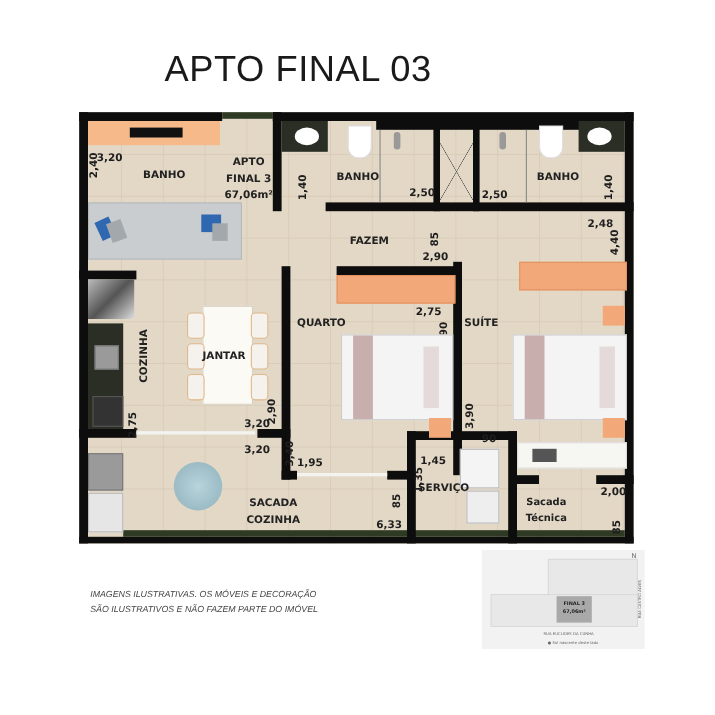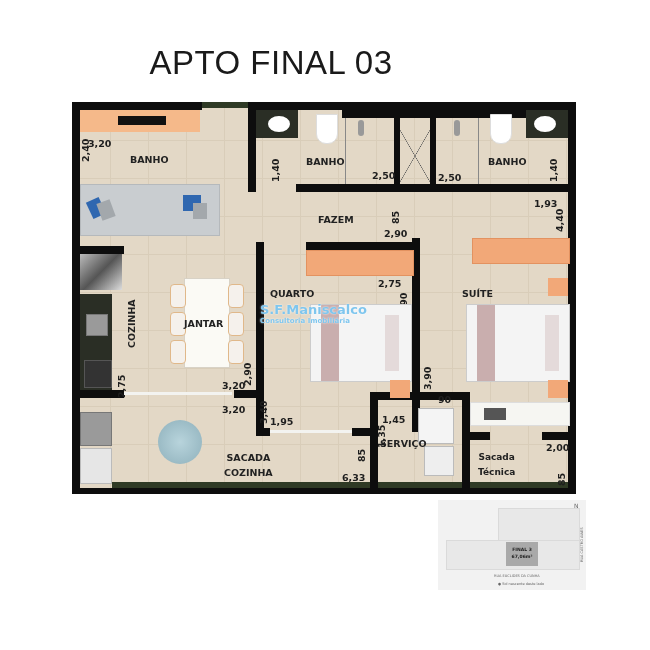--- a/index.html
+++ b/index.html
@@ -70,20 +70,25 @@
 
   <div class="furn tv" style="left:8px;top:8px;width:120px;height:22px;"></div>
   <div class="furn" style="left:46px;top:14px;width:48px;height:9px;background:#111;"></div>
   <div class="furn sofa" style="left:8px;top:82px;width:138px;height:50px;">
     <div class="pillow-b" style="left:8px;top:14px;width:14px;height:18px;transform:rotate(-25deg);"></div>
     <div class="pillow-g" style="left:18px;top:16px;width:14px;height:18px;transform:rotate(-20deg);"></div>
     <div class="pillow-b" style="left:102px;top:10px;width:18px;height:16px;"></div>
     <div class="pillow-g" style="left:112px;top:18px;width:14px;height:16px;"></div>
   </div>
   <div class="lbl" style="left:58px;top:52px;">BANHO</div>
+  <div class="lbl" style="left:132px;top:38px;text-align:center;font-size:9.5px;line-height:15px;">
+    <div>APTO</div>
+    <div>FINAL 3</div>
+    <div>67,06m²</div>
+  </div>
   <div class="dim" style="left:16px;top:36px;">3,20</div>
   <div class="dim vert" style="left:8px;top:60px;">2,40</div>
 
   <div class="furn counter" style="left:184px;top:8px;width:42px;height:28px;"></div>
   <div class="furn" style="left:196px;top:14px;width:22px;height:16px;background:#fff;border-radius:50%;"></div>
   <div class="furn" style="left:244px;top:12px;width:20px;height:28px;background:#fff;border-radius:0 0 10px 10px;border:1px solid #ddd;"></div>
   <div class="furn" style="left:286px;top:18px;width:6px;height:16px;background:#999;border-radius:3px;"></div>
   <div class="furn" style="left:273px;top:16px;width:1px;height:66px;background:#888;"></div>
   <div class="lbl" style="left:234px;top:54px;">BANHO</div>
   <div class="dim vert" style="left:198px;top:80px;">1,40</div>
@@ -96,21 +101,21 @@
   <div class="furn" style="left:418px;top:12px;width:20px;height:28px;background:#fff;border-radius:0 0 10px 10px;border:1px solid #ddd;"></div>
   <div class="furn" style="left:382px;top:18px;width:6px;height:16px;background:#999;border-radius:3px;"></div>
   <div class="furn" style="left:406px;top:16px;width:1px;height:66px;background:#888;"></div>
   <div class="lbl" style="left:416px;top:54px;">BANHO</div>
   <div class="dim" style="left:366px;top:70px;">2,50</div>
   <div class="dim vert" style="left:476px;top:80px;">1,40</div>
 
   <div class="lbl" style="left:246px;top:112px;">FAZEM</div>
   <div class="dim vert" style="left:318px;top:122px;">85</div>
   <div class="dim" style="left:312px;top:126px;">2,90</div>
-  <div class="dim" style="left:462px;top:96px;">1,93</div>
+  <div class="dim" style="left:462px;top:96px;">2,48</div>
   <div class="dim vert" style="left:482px;top:130px;">4,40</div>
 
   <div class="furn" style="left:8px;top:152px;width:42px;height:36px;background:linear-gradient(135deg,#bbb,#555 50%,#ddd);"></div>
   <div class="furn counter" style="left:8px;top:192px;width:32px;height:96px;"></div>
   <div class="furn sink" style="left:14px;top:212px;width:20px;height:20px;"></div>
   <div class="furn" style="left:12px;top:258px;width:26px;height:26px;background:#333;border:1px solid #555;"></div>
   <div class="lbl vert" style="left:54px;top:246px;">COZINHA</div>
   <div class="dim vert" style="left:44px;top:296px;">2,75</div>
 
   <div class="furn table" style="left:112px;top:176px;width:44px;height:88px;"></div>
@@ -129,21 +134,21 @@
   <div class="dim" style="left:306px;top:176px;">2,75</div>
   <div class="dim vert" style="left:326px;top:214px;">2,90</div>
   <div class="furn bed" style="left:238px;top:202px;width:100px;height:76px;">
     <div class="blanket" style="left:10px;top:0;width:18px;height:76px;"></div>
     <div class="blanket" style="left:74px;top:10px;width:14px;height:56px;background:#e4dada;"></div>
   </div>
   <div class="furn night" style="left:318px;top:278px;width:20px;height:18px;"></div>
   <div class="dim vert" style="left:186px;top:322px;">3,40</div>
 
   <div class="furn wardrobe" style="left:400px;top:136px;width:96px;height:24px;"></div>
-  <div class="lbl" style="left:350px;top:186px;margin-left:40px;">SUÍTE</div>
+  <div class="lbl" style="left:350px;top:186px;">SUÍTE</div>
   <div class="furn night" style="left:476px;top:176px;width:20px;height:18px;"></div>
   <div class="furn bed" style="left:394px;top:202px;width:102px;height:76px;">
     <div class="blanket" style="left:10px;top:0;width:18px;height:76px;"></div>
     <div class="blanket" style="left:78px;top:10px;width:14px;height:56px;background:#e4dada;"></div>
   </div>
   <div class="furn night" style="left:476px;top:278px;width:20px;height:18px;"></div>
   <div class="dim vert" style="left:350px;top:288px;">3,90</div>
   <div class="dim" style="left:366px;top:292px;">90</div>
   <div class="furn" style="left:398px;top:300px;width:98px;height:22px;background:#f6f6f2;border:1px solid #ddd;"></div>
   <div class="furn" style="left:412px;top:306px;width:22px;height:12px;background:#555;"></div>
@@ -168,27 +173,25 @@
   <div class="dim vert" style="left:304px;top:346px;">1,35</div>
   <div class="lbl" style="left:308px;top:336px;">SERVIÇO</div>
 
   <div class="lbl" style="left:406px;top:348px;text-align:center;line-height:15px;font-size:9px;">
     <div>Sacada</div>
     <div>Técnica</div>
   </div>
   <div class="dim" style="left:474px;top:340px;">2,00</div>
   <div class="dim vert" style="left:484px;top:384px;">85</div>
 
-  <div class="watermark" style="left:188px;top:200px;">
-    <div style="font-size:13px;">S.F.Maniscalco</div>
-    <div style="font-size:7px;">Consultoria Imobiliária</div>
-  </div>
 </div>
 
 <div class="note">
+  <div>IMAGENS ILUSTRATIVAS. OS MÓVEIS E DECORAÇÃO</div>
+  <div>SÃO ILUSTRATIVOS E NÃO FAZEM PARTE DO IMÓVEL</div>
 </div>
 
 <div class="keyplan">
   <div class="kp-block" style="left:60px;top:8px;width:80px;height:56px;"></div>
   <div class="kp-block" style="left:8px;top:40px;width:132px;height:28px;"></div>
   <div class="kp-final">
     <div>FINAL 3</div>
     <div>67,06m²</div>
   </div>
   <div class="kp-txt" style="left:56px;top:74px;">RUA EUCLIDES DA CUNHA</div>

